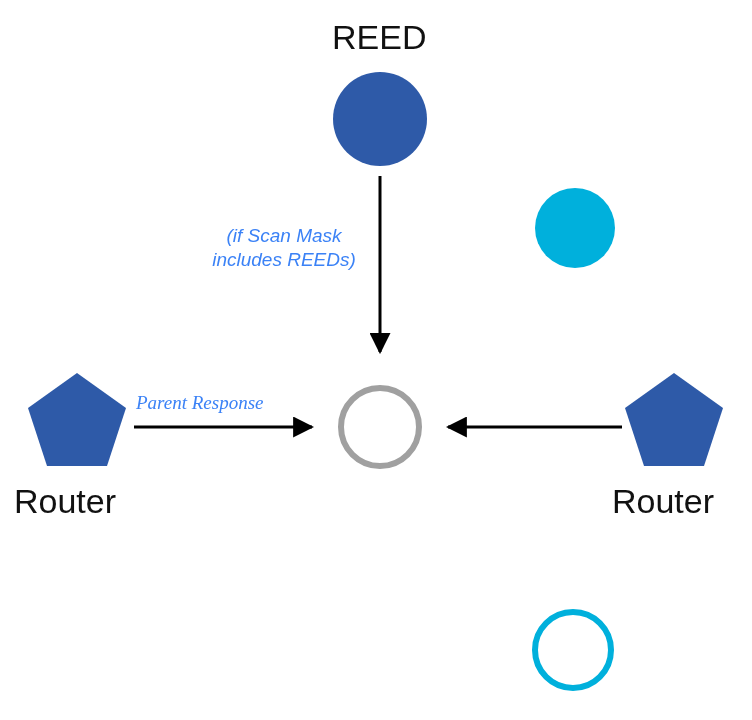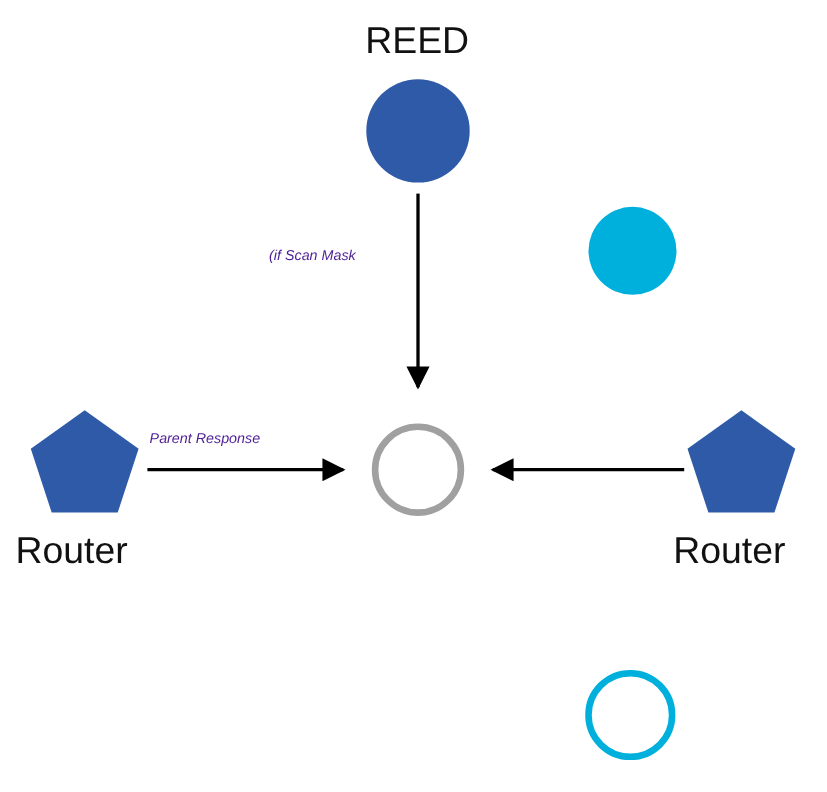--- a/index.html
+++ b/index.html
@@ -27,38 +27,38 @@
     font-family: "Liberation Sans", sans-serif;
     font-size: 34px;
     font-weight: 400;
     color: #111111;
     white-space: nowrap;
     line-height: 1;
   }
   .edge-label {
     position: absolute;
     font-family: "Liberation Sans", sans-serif;
-    font-size: 13px;
+    font-size: 19px;
     font-style: italic;
     font-weight: 400;
-    color: #4c1d95;
+    color: #3b82f6;
     white-space: nowrap;
     line-height: 1.25;
   }
   .edge-label.centered {
     text-align: center;
   }
   
   #label-reed      { left: 332px; top: 20px; }
   #label-med       { left: 631px; top: 208px; }
   #label-router-left  { left: 14px;  top: 484px; }
   #label-router-right { left: 612px; top: 484px; }
   #label-sed       { left: 631px; top: 634px; }
   #label-scan-mask { left: 196px; top: 224px; width: 176px; }
-  #label-parent-response { left: 136px; top: 391px; }
+  #label-parent-response { left: 136px; top: 391px; font-family: Liberation Serif, serif; }
 </style>
 </head>
 <body>
 
 <div id="canvas">
 
   <svg id="diagram-svg" viewBox="0 0 752 720" xmlns="http://www.w3.org/2000/svg">
     <defs>
       <marker id="arrow-black" viewBox="0 0 10 10" refX="9" refY="5" markerWidth="7" markerHeight="7" orient="auto-start-reverse">
         <path d="M 0 0 L 10 5 L 0 10 z" fill="#000000"></path>
@@ -87,17 +87,18 @@
   <div class="node-label" id="label-reed">REED</div>
 
 
   <div class="node-label" id="label-router-left">Router</div>
 
   <div class="node-label" id="label-router-right">Router</div>
 
 
   <div class="edge-label centered" id="label-scan-mask">
     <div>(if Scan Mask</div>
+    <div>includes REEDs)</div>
   </div>
 
   <div class="edge-label" id="label-parent-response">Parent Response</div>
 
 </div>
 
 </body></html>

